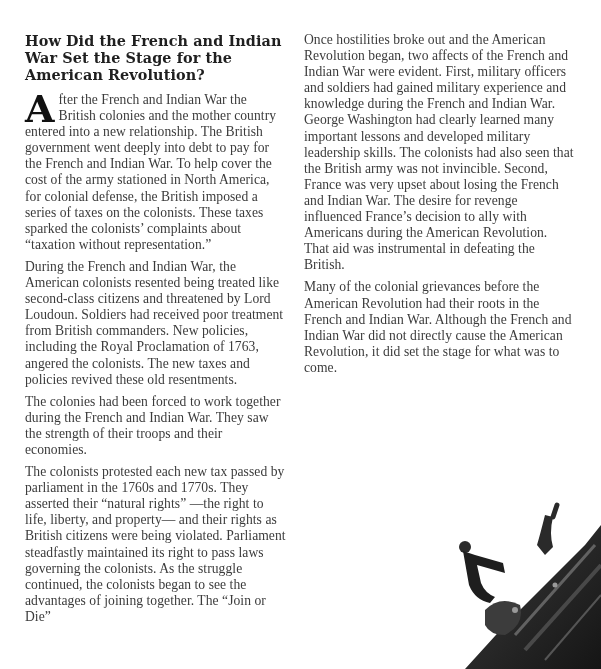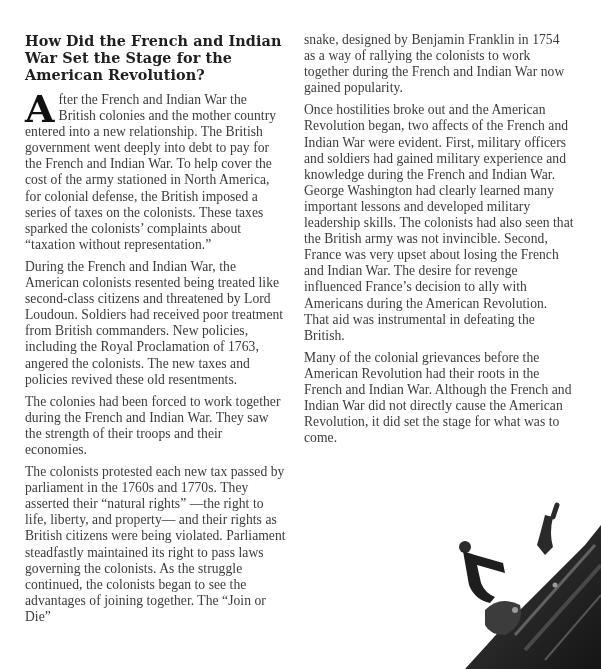--- a/index.html
+++ b/index.html
@@ -78,21 +78,20 @@
 
   <div class="col col-left">
     <h2 class="heading">How Did the French and Indian War Set the Stage for the American Revolution?</h2>
     <p><span class="dropcap">A</span><span>fter the French and Indian War the British colonies and the mother country entered into a new relationship. The British government went deeply into debt to pay for the French and Indian War. To help cover the cost of the army stationed in North America, for colonial defense, the British imposed a series of taxes on the colonists. These taxes sparked the colonists’ complaints about “taxation without representation.”</span></p>
     <p>During the French and Indian War, the American colonists resented being treated like second-class citizens and threatened by Lord Loudoun. Soldiers had received poor treatment from British commanders. New policies, including the Royal Proclamation of 1763, angered the colonists. The new taxes and policies revived these old resentments.</p>
     <p>The colonies had been forced to work together during the French and Indian War. They saw the strength of their troops and their economies.</p>
     <p>The colonists protested each new tax passed by parliament in the 1760s and 1770s. They asserted their “natural rights” —the right to life, liberty, and property— and their rights as British citizens were being violated. Parliament steadfastly maintained its right to pass laws governing the colonists. As the struggle continued, the colonists began to see the advantages of joining together. The “Join or Die”</p>
   </div>
 
   <div class="col col-right">
-    <p>snake, designed by Benjamin Franklin in 1754 as a way of rallying the colonists to work together during the French and Indian War now gained popularity.</p>
     <p>Once hostilities broke out and the American Revolution began, two affects of the French and Indian War were evident. First, military officers and soldiers had gained military experience and knowledge during the French and Indian War. George Washington had clearly learned many important lessons and developed military leadership skills. The colonists had also seen that the British army was not invincible. Second, France was very upset about losing the French and Indian War. The desire for revenge influenced France’s decision to ally with Americans during the American Revolution. That aid was instrumental in defeating the British.</p>
     <p>Many of the colonial grievances before the American Revolution had their roots in the French and Indian War. Although the French and Indian War did not directly cause the American Revolution, it did set the stage for what was to come.</p>
   </div>
 
   <svg class="gun" viewBox="0 0 156 184">
     <defs>
       <linearGradient id="barrel" x1="0" y1="0" x2="1" y2="1">
         <stop offset="0" stop-color="#6a6a6a"></stop>
         <stop offset="0.45" stop-color="#2a2a2a"></stop>
         <stop offset="1" stop-color="#151515"></stop>

